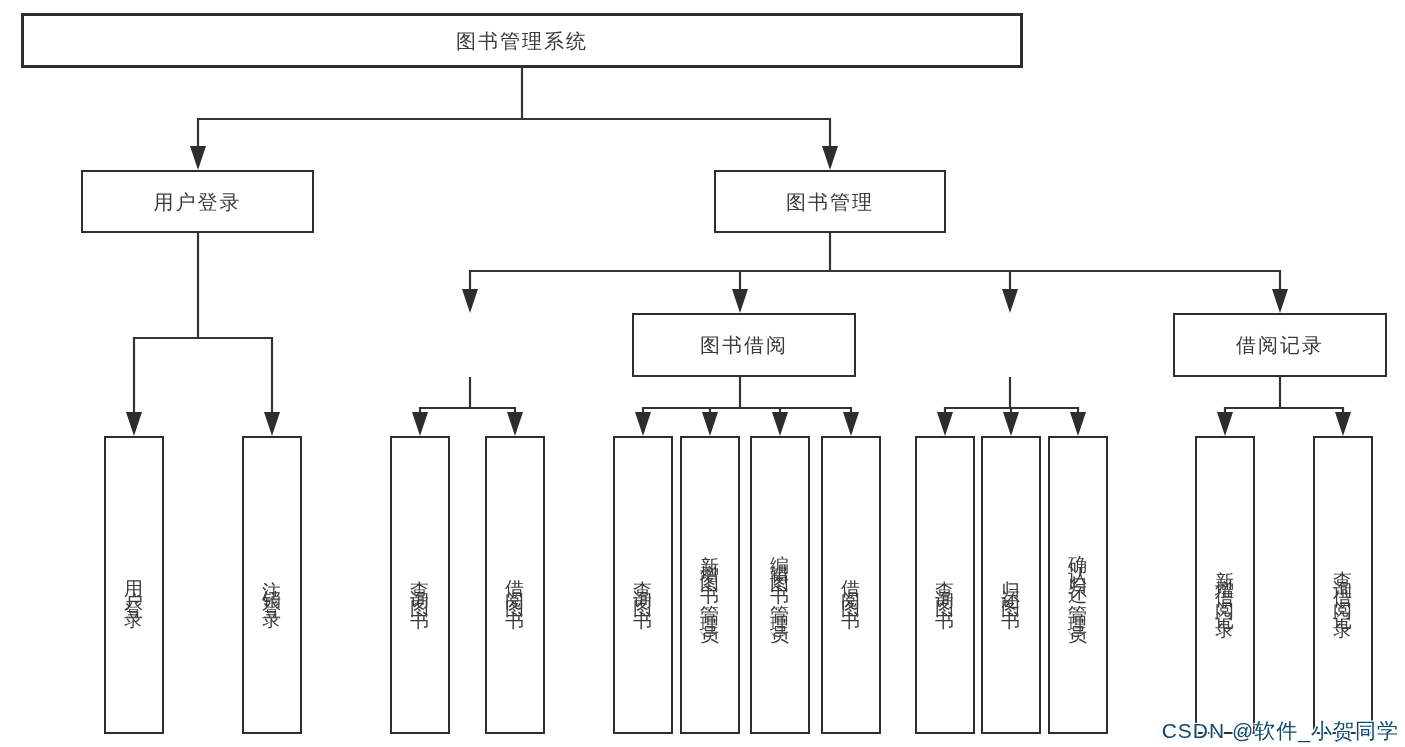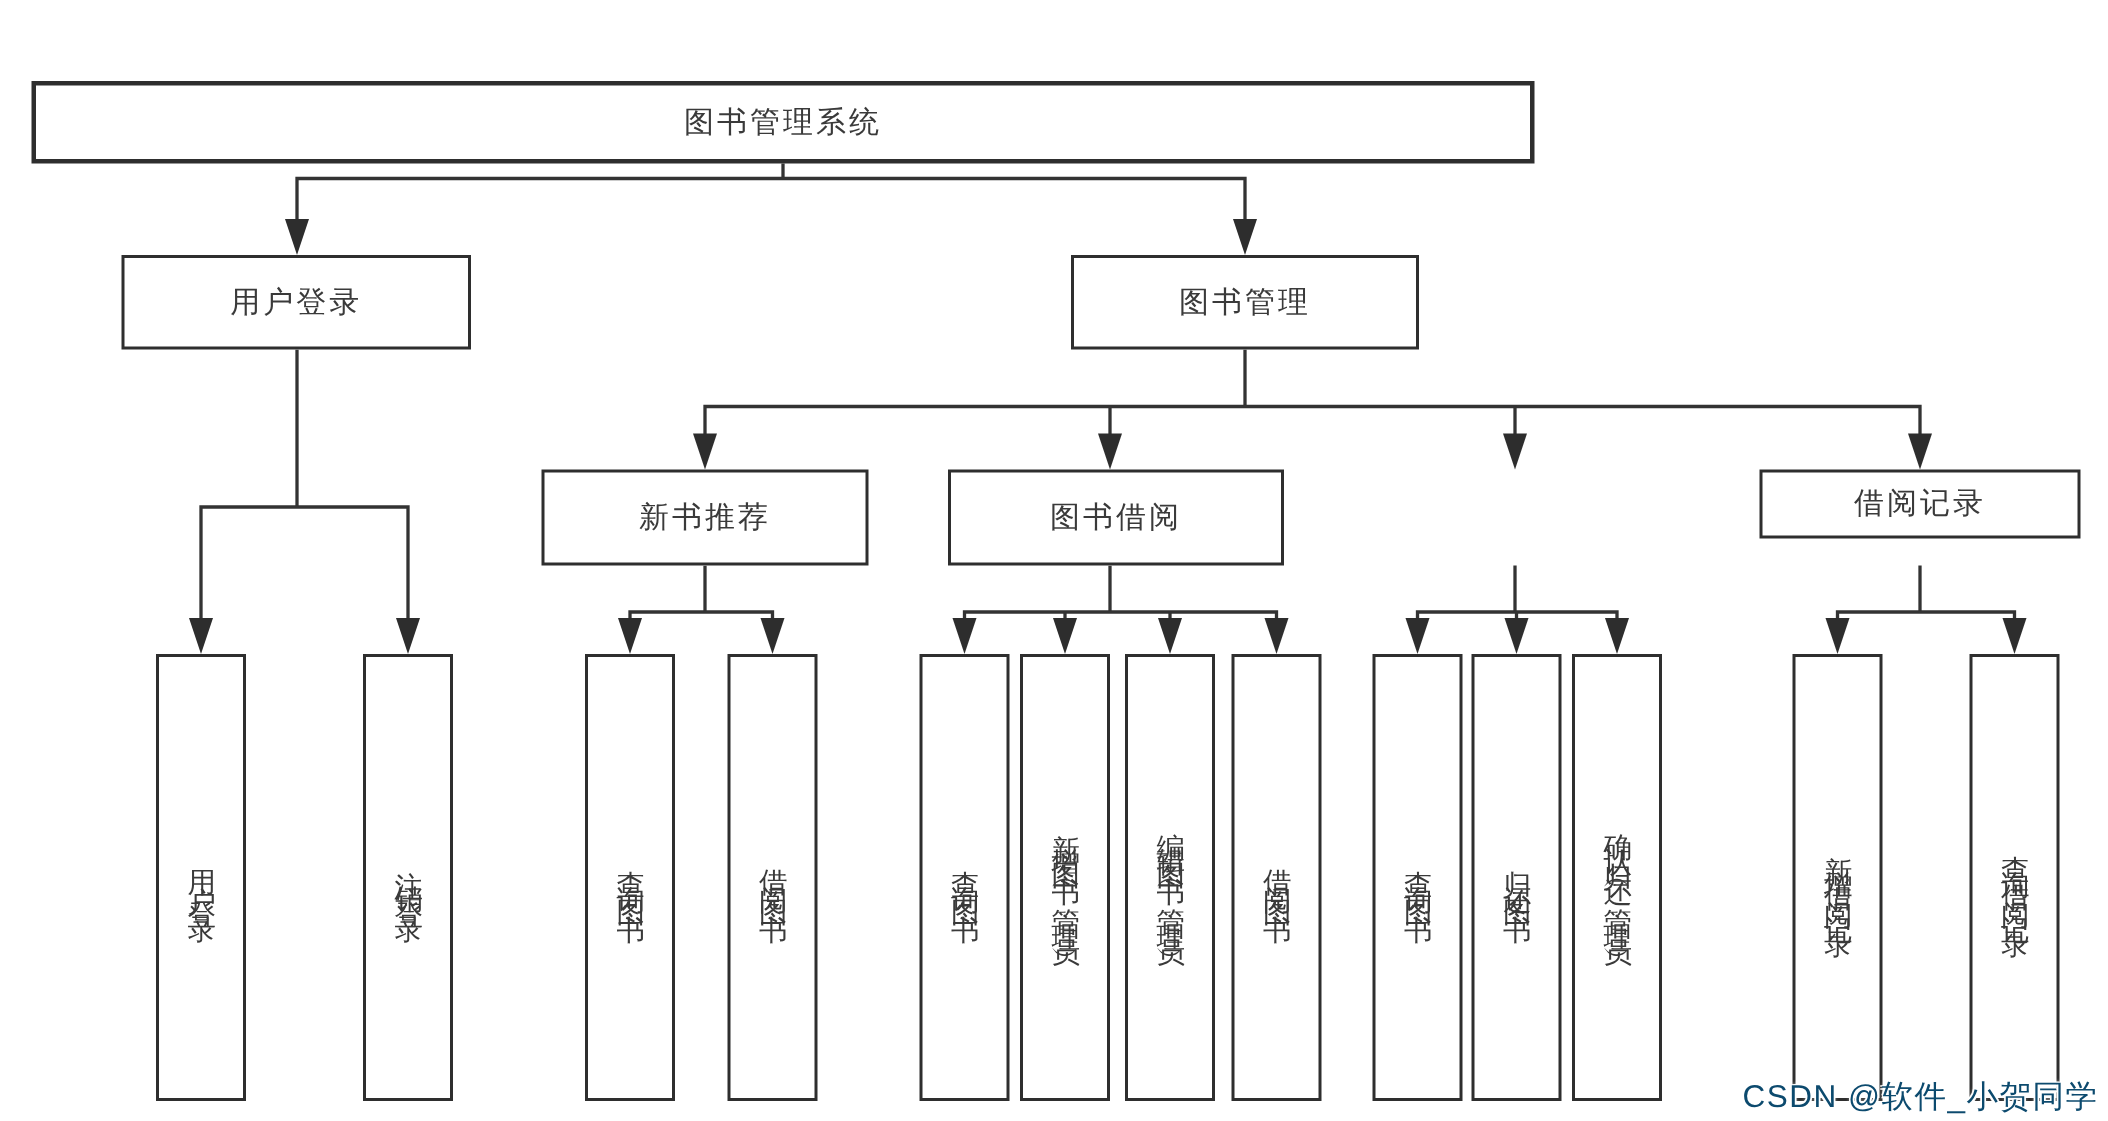--- a/index.html
+++ b/index.html
@@ -19,21 +19,21 @@
   }
   .node {
     position: absolute;
     box-sizing: border-box;
     background: #ffffff;
     border: 2.4px solid #2e2e2e;
     display: flex;
     align-items: center;
     justify-content: center;
   }
-  .node.root { border-width: 3px; margin-top: 41px; }
+  .node.root { border-width: 3px; }
   .hlabel {
     font-size: 20px;
     color: #3a3a3a;
     letter-spacing: 2px;
     white-space: nowrap;
     line-height: 1;
   }
   .vlabel {
     writing-mode: vertical-rl;
     text-orientation: mixed;
@@ -114,27 +114,24 @@
     <span class="hlabel">图书管理系统</span>
   </div>
 
   <div class="node" style="left:81px; top:170px; width:233px; height:63px;">
     <span class="hlabel">用户登录</span>
   </div>
   <div class="node" style="left:714px; top:170px; width:232px; height:63px;">
     <span class="hlabel">图书管理</span>
   </div>
 
-  <div class="node" style="left:361px; top:313px; width:218px; height:64px;">
-    <span class="hlabel">新书推荐</span>
-  </div>
   <div class="node" style="left:632px; top:313px; width:224px; height:64px;">
     <span class="hlabel">图书借阅</span>
   </div>
-  <div class="node" style="left:1173px; top:313px; width:214px; height:46px;">
+  <div class="node" style="left:1173px; top:313px; width:214px; height:64px;">
     <span class="hlabel">借阅记录</span>
   </div>
 
   <div class="node" style="left:104px; top:436px; width:60px; height:298px;">
     <span class="vlabel">用户登录</span>
   </div>
   <div class="node" style="left:242px; top:436px; width:60px; height:298px;">
     <span class="vlabel">注销登录</span>
   </div>
 

